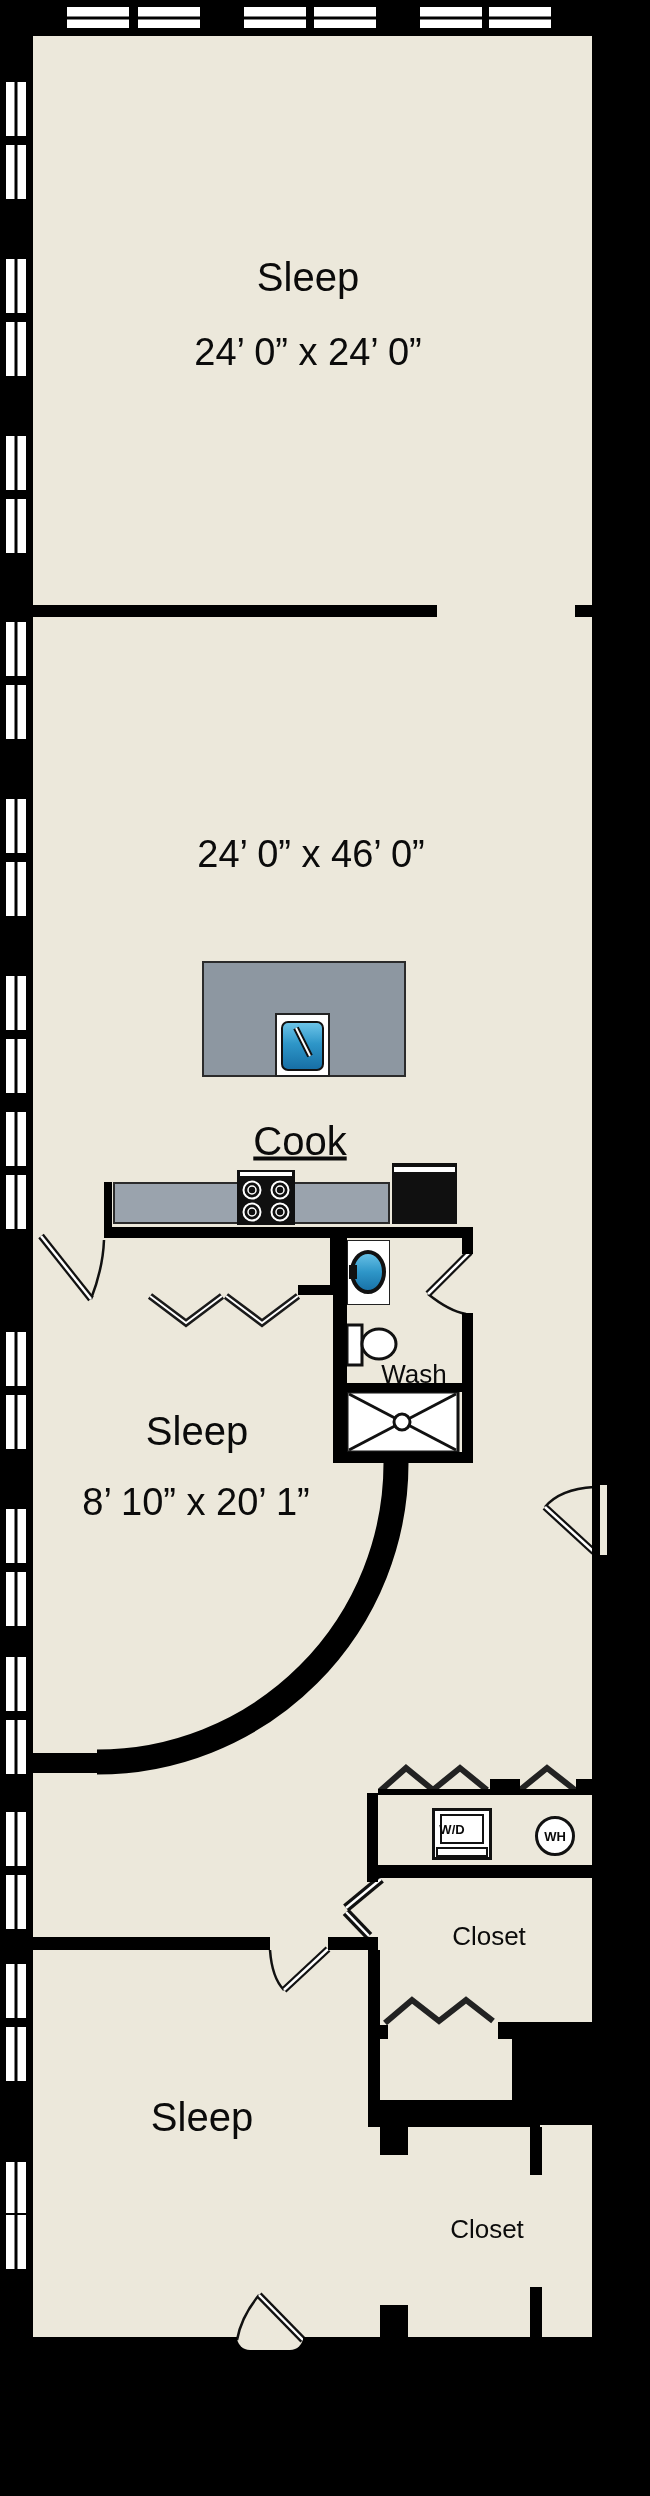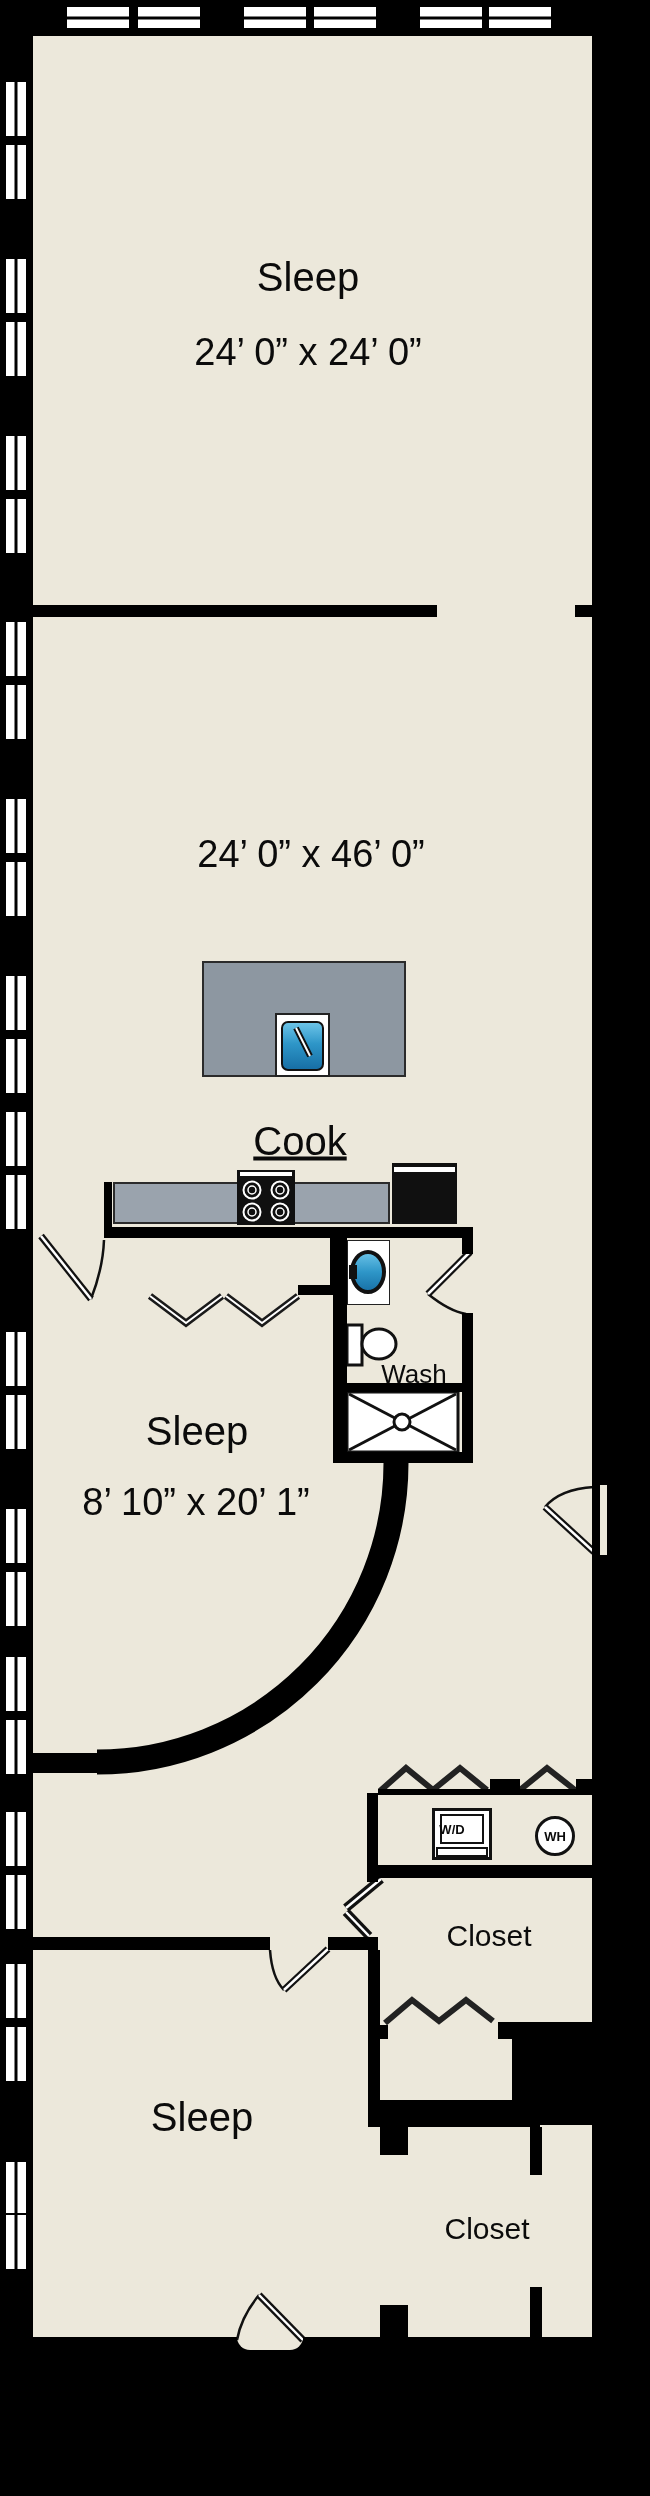--- a/index.html
+++ b/index.html
@@ -6,21 +6,21 @@
   #page{position:relative;width:650px;height:2496px;background:var(--bg,#000);
         font-family:"Liberation Sans", sans-serif;overflow:hidden;}
   .abs{position:absolute;}
   .floor{background:var(--floor,#ECE8DB);}
   .wall{background:var(--wall,#000);}
   .winv{background:var(--fixw,#fff);border:2px solid #000;box-sizing:border-box;}
   .winv i{position:absolute;left:50%;top:0;width:3px;height:100%;background:#000;transform:translateX(-50%);}
   .winh{background:var(--fixw,#fff);border:2px solid #000;box-sizing:border-box;}
   .winh i{position:absolute;top:50%;left:0;height:3px;width:100%;background:#000;transform:translateY(-50%);}
   .label{position:absolute;transform:translate(-50%,-50%);color:#0b0b0b;white-space:nowrap;}
-  .fs40{font-size:40px;} .fs38{font-size:38px;} .fs30{font-size:30px;}
+  .fs40{font-size:40px;} .fs38{font-size:38px;} .fs30{font-size:26px;}
   .fs26{font-size:26px;} .fs13{font-size:13px;font-weight:bold;}
   svg{position:absolute;left:0;top:0;}
 </style>
 </head>
 <body>
 
 <div id="page" style="--bg: #000000; --floor: #ECE8DB; --wall: #000000; --counter: #9AA3AD; --island: #8D97A1; --appliance: #101010; --sinkblue: #2E96C8; --sinkdark: #176FA5; --fixw: #FFFFFF;">
 
   <div class="abs floor" style="left:33px;top:36px;width:559px;height:2301px;"></div>
   <div class="abs floor" style="left:592px;top:1485px;width:15px;height:70px;"></div>

